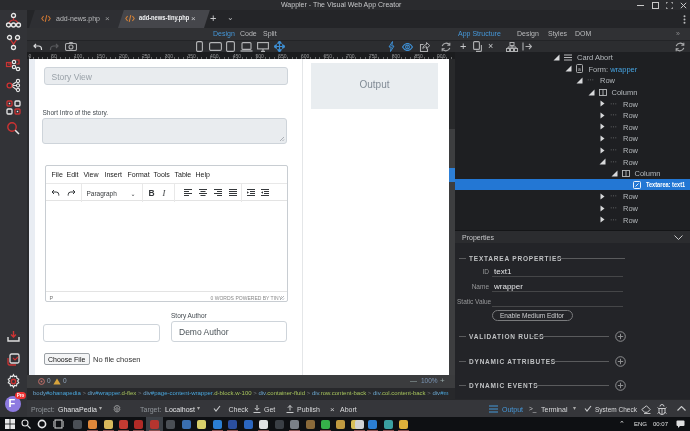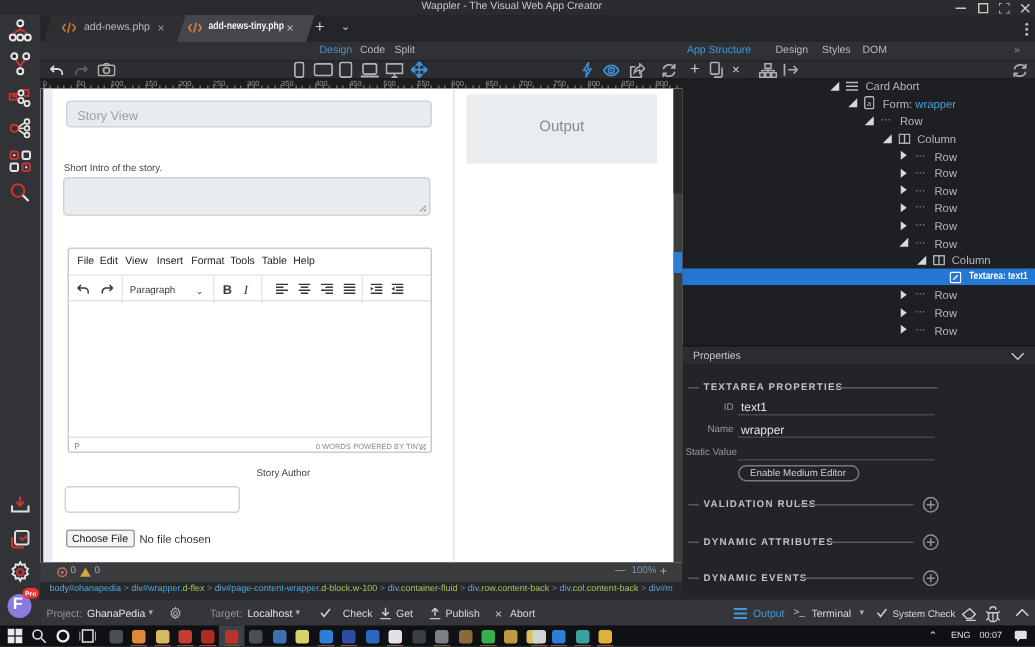--- a/index.html
+++ b/index.html
@@ -446,20 +446,23 @@
      <div class="a" style="left:165px;top:3.5px;font-size:5px;color:#888;">0 WORDS</div>
      <div class="a" style="left:190px;top:3.5px;font-size:5px;color:#888;">POWERED BY TINY</div>
      <svg class="a" style="right:2px;bottom:2px;" width="6" height="6" viewBox="0 0 6 6">
             <path d="M5 1L1 5M5 3.5L3.5 5" stroke="#9aa0a6" stroke-width=".8"></path>
           </svg>
    </div>
  </div>
 
  <div class="a" style="left:144px;top:253px;font-size:6.5px;color:#42494f;">Story Author</div>
  <div class="a" style="left:15.5px;top:265px;width:117px;height:18px;background:#fff;border:1px solid #ced4da;border-radius:3px;"></div>
+ <div class="a" style="left:144px;top:262px;width:116px;height:20.5px;background:#fff;border:1px solid #ced4da;border-radius:3px;">
+   <div class="a" style="left:7px;top:5px;font-size:8.5px;color:#4a5258;">Demo Author</div>
+ </div>
 
  <div class="a" style="left:17px;top:293.5px;width:45.5px;height:12.5px;background:#f4f5f6;border:1px solid #9ba0a5;border-radius:2px;">
    <div class="a" style="left:3px;top:2.5px;font-size:7px;color:#111;white-space:nowrap;">Choose File</div>
  </div>
  <div class="a" style="left:66px;top:296px;font-size:7.5px;color:#333;">No file chosen</div>
 
  <div class="a" style="left:284px;top:4px;width:127px;height:46px;background:#e9edf0;">
    <div style="text-align:center;margin-top:16px;font-size:10px;color:#828c96;">Output</div>
  </div>
 

